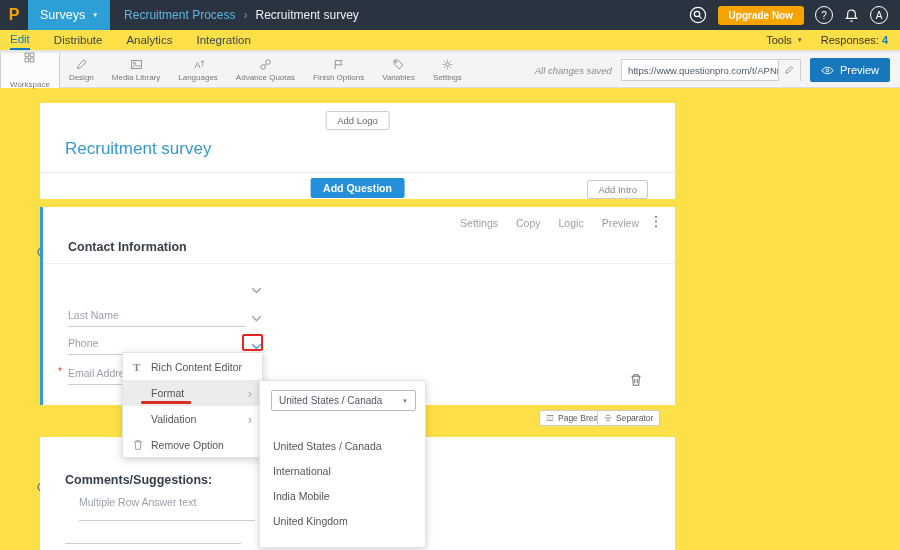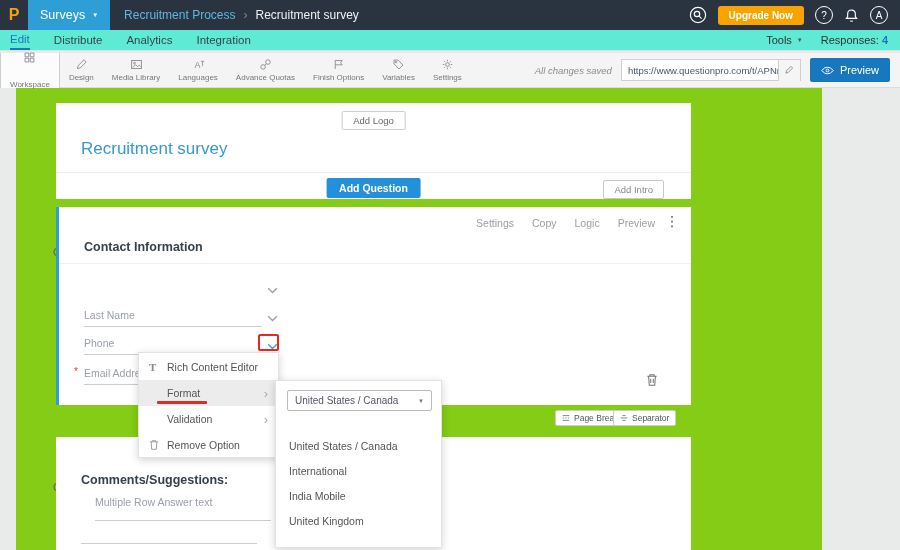--- a/index.html
+++ b/index.html
@@ -21,21 +21,21 @@
   .bc-parent { color:#5fb6e3; cursor:pointer; }
   .bc-sep { color:#7d8a97; }
   .bc-current { color:#eef1f4; }
   .topbar-right { margin-left:auto; display:flex; align-items:center; gap:11px; padding-right:12px; }
   .upgrade-btn { background:#f7a400; color:#fff; font-size:10px; font-weight:bold;
     padding:4px 11px; border-radius:3px; cursor:pointer; }
   .circle-ic { width:18px; height:18px; border:1.4px solid #fff; border-radius:50%;
     color:#fff; font-size:10px; display:flex; align-items:center; justify-content:center; cursor:pointer; }
 
   
-  .menubar { position:absolute; top:30px; left:0; width:900px; height:21px; background:#5eead4;
+  .menubar { position:absolute; top:30px; left:0; width:900px; height:21px; background:#fde047;
     border-bottom:1px solid #e0e0e0; display:flex; align-items:center; font-size:11.5px; z-index:49; }
   .menu-item { margin-left:24px; color:#3a444e; height:100%; display:flex; align-items:center; cursor:pointer; }
   .menu-item:first-child { margin-left:10px; }
   .menu-item.active { color:#1878be; border-bottom:2px solid #1878be; }
   .menubar-right { margin-left:auto; display:flex; align-items:flex-start; gap:18px; padding-right:12px; font-size:11px; }
   .tools-lbl { color:#333; display:flex; align-items:center; gap:5px; cursor:pointer; }
   .tools-lbl .caret { color:#555; }
   .responses { color:#333; }
   .responses b { color:#1878be; font-weight:bold; margin-left:3px; }
 
@@ -49,21 +49,21 @@
   .toolbar-right { margin-left:auto; display:flex; align-items:center; gap:9px; padding-right:10px; }
   .saved-status { font-style:italic; font-size:9.5px; color:#8b8b8b; white-space:nowrap; }
   .url-box { width:180px; height:22px; border:1px solid #cfcfcf; background:#fff; display:flex; align-items:center; }
   .url-text { flex:1; font-size:9.5px; color:#4a5a6a; padding:0 6px; white-space:nowrap; overflow:hidden; }
   .url-edit { width:22px; height:21px; border-left:1px solid #cfcfcf; display:flex;
     align-items:center; justify-content:center; background:#f5f5f5; cursor:pointer; }
   .preview-btn { background:#1878be; color:#fff; font-size:11px; height:24px; padding:0 11px;
     border-radius:2px; display:flex; align-items:center; gap:6px; cursor:pointer; }
 
   
-  .main { position:absolute; top:88px; left:16px; width:806px; height:462px; background:#84cc16; }
+  .main { position:absolute; top:88px; left:0; width:900px; height:462px; background:#fde047; }
   .q-label { position:absolute; left:8px; font-size:11px; color:#5a626b;margin-left:29px; }
 
   .header-card { position:absolute; top:15px; left:40px; width:635px; height:96px; background:#fff; }
   .add-logo { position:absolute; top:8px; left:50%; transform:translateX(-50%);
     border:1px solid #ccc; background:#fff; font-size:9.5px; color:#666;
     padding:3px 11px; border-radius:2px; cursor:pointer; white-space:nowrap; }
   .survey-title { position:absolute; top:36px; left:25px; font-size:17px; color:#3599d2; }
   .header-divider { position:absolute; top:69px; left:0; width:100%; border-top:1px solid #ececec; }
   .add-question { position:absolute; top:75px; left:50%; transform:translateX(-50%);
     background:#2490d9; color:#fff; font-size:10.5px; font-weight:bold;

